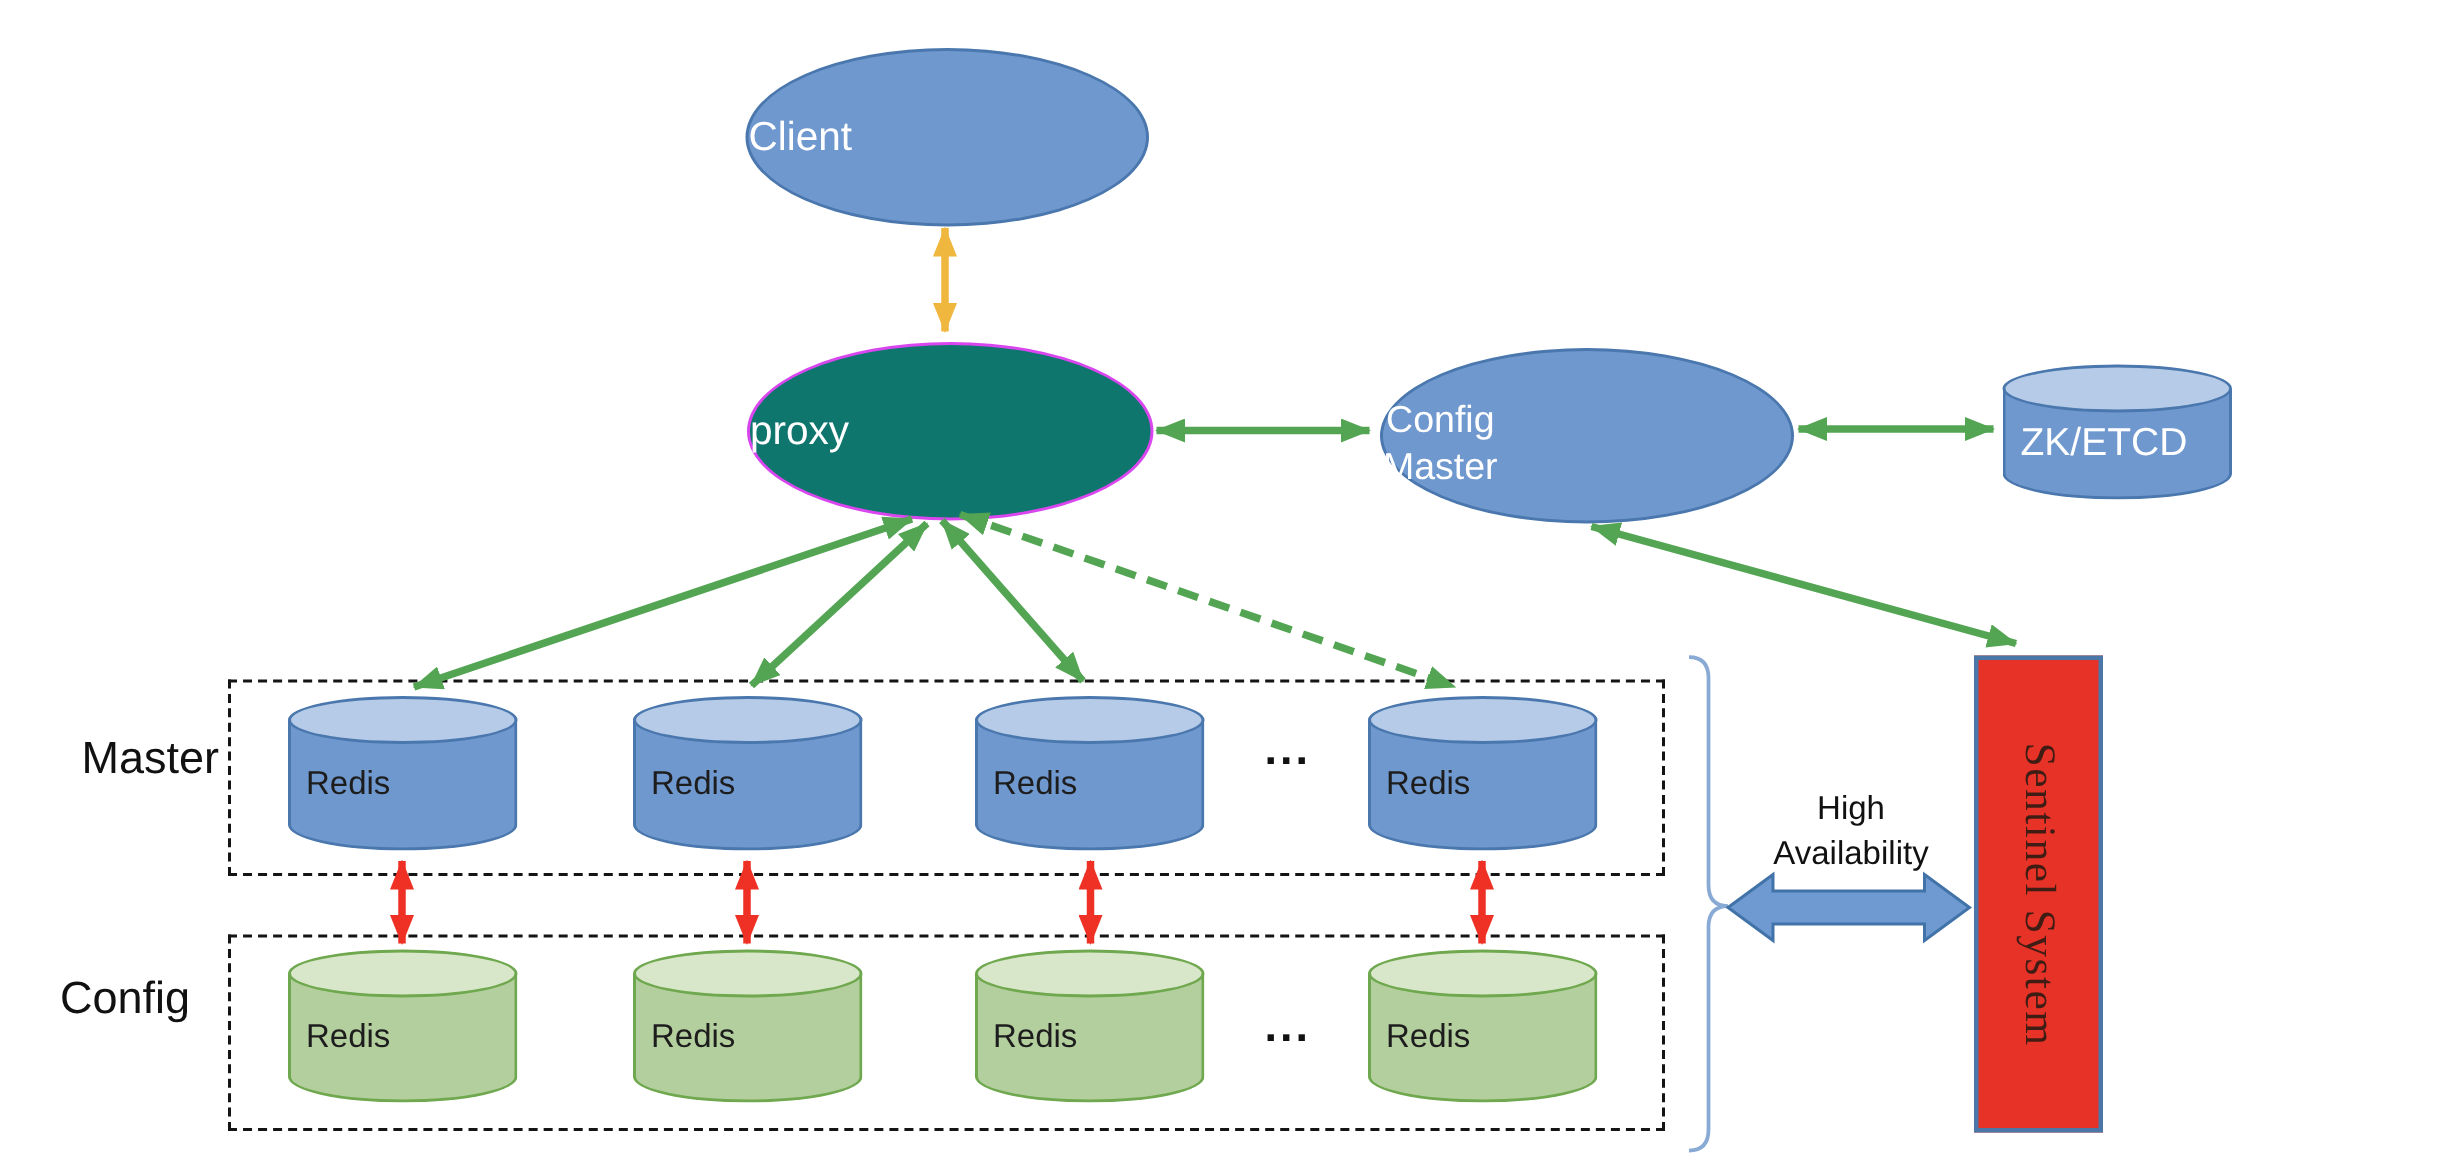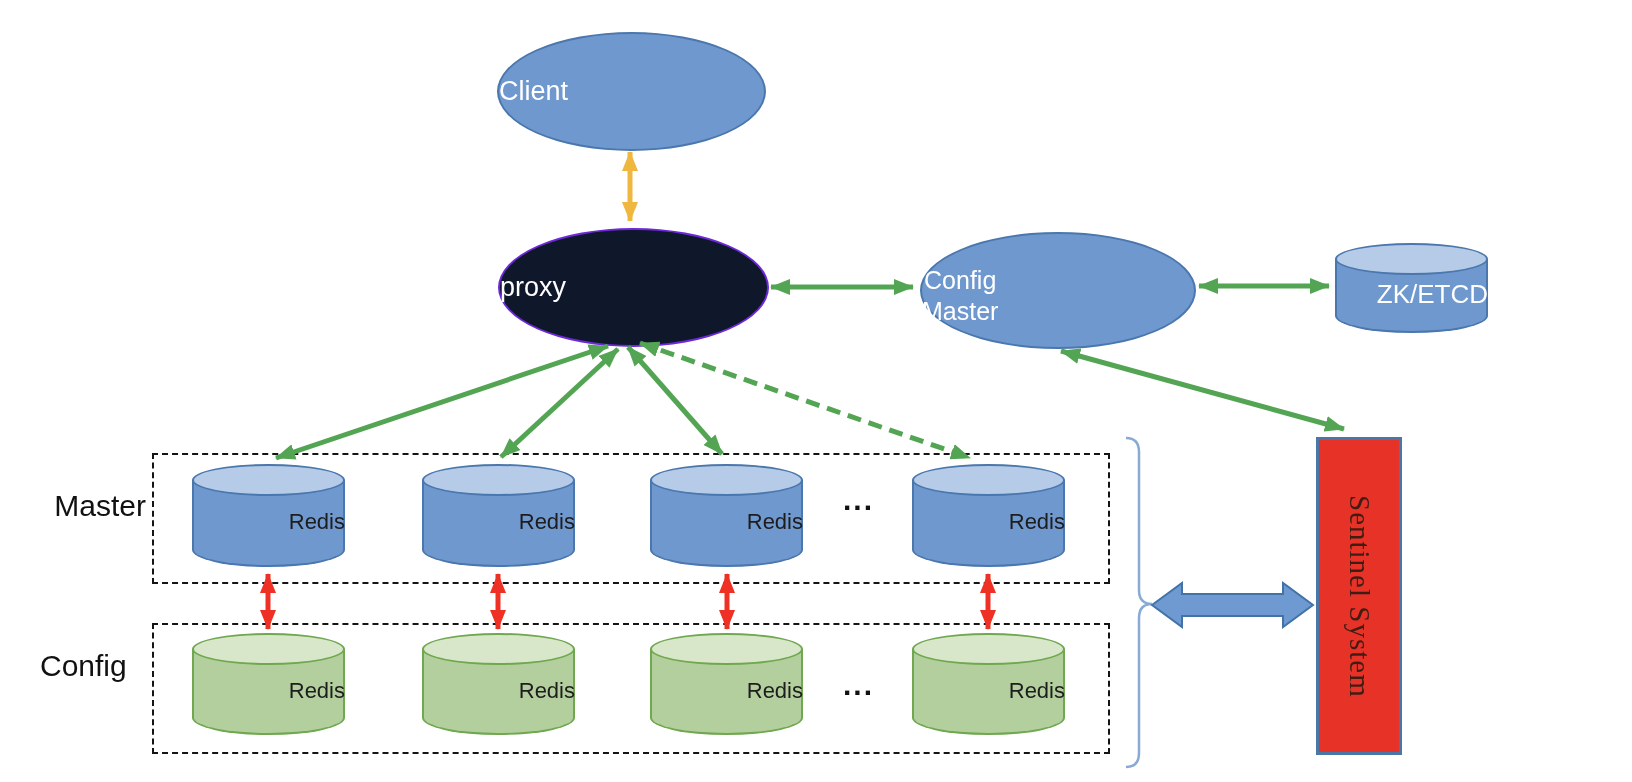--- a/index.html
+++ b/index.html
@@ -6,33 +6,33 @@
   #stage{
     position:relative;width:1632px;height:782px;background:#fff;overflow:hidden;
     font-family:"Liberation Sans", sans-serif;
   }
   
   .ellipse{
     position:absolute;border-radius:50%;display:flex;align-items:center;justify-content:flex-start;
     color:#fff;text-align:center;line-height:1.25;
   }
   .ellipse.blue{background:#6F98CF;border:2px solid #4A77AD;}
-  .ellipse.orange{background:#0f172a;border:2px solid #6d28d9;}
+  .ellipse.orange{background:#0f766e;border:2px solid #d946ef;}
   .ellipse .lbl{font-size:27px;}
   .ellipse .lbl2{font-size:25px;margin-top:11px;}
   
   .cyl{position:absolute;}
   .cyl-top{position:absolute;left:0;right:0;top:0;height:32px;border-radius:50%;box-sizing:border-box;}
   .cyl-body{position:absolute;left:0;right:0;top:16px;bottom:0;box-sizing:border-box;
             border-radius:0 0 80px 80px / 0 0 18px 18px;}
   .cyl.bluec .cyl-top{background:#B6CBE7;border:2px solid #4A77AD;}
   .cyl.bluec .cyl-body{background:#6F98CF;border:2px solid #4A77AD;border-top:none;}
   .cyl.greenc .cyl-top{background:#D8E7C9;border:2px solid #6FA84E;}
   .cyl.greenc .cyl-body{background:#B3CF9E;border:2px solid #6FA84E;border-top:none;}
-  .cyl-label{position:absolute;left:0;right:0;top:44%;text-align:right;font-size:22px;color:#1d1d1d;}
+  .cyl-label{position:absolute;left:12px;right:0;top:44%;text-align:left;font-size:22px;color:#1d1d1d;}
   .cyl-label.white{color:#fff;font-size:26px;top:40%;}
   
   .dashed-box{position:absolute;border:2px dashed #141414;box-sizing:border-box;background:transparent;}
   
   .row-label{position:absolute;font-size:30px;color:#111;text-align:right;}
   .ellipsis{position:absolute;font-size:30px;color:#111;letter-spacing:2px;font-weight:bold;}
   .ha-label{position:absolute;font-size:22px;color:#111;text-align:center;line-height:1.35;}
   
   .sentinel{
     position:absolute;background:#E73227;border:3px solid #4A77A8;box-sizing:border-box;
@@ -113,20 +113,24 @@
     <div class="cyl-top"></div>
     <div class="cyl-label">Redis</div>
   </div>
   <div class="cyl greenc" style="left:912px;top:633px;width:153px;height:102px;">
     <div class="cyl-body"></div>
     <div class="cyl-top"></div>
     <div class="cyl-label">Redis</div>
   </div>
   <div class="ellipsis" style="left:843px;top:668px;">...</div>
 
+  <div class="ha-label" style="left:1158px;top:524px;width:152px;">
+    <span>High</span><br>
+    <span>Availability</span>
+  </div>
 
   <div class="sentinel" style="left:1316px;top:437px;width:86px;height:318px;">
     <div class="sentinel-label">Sentinel System</div>
   </div>
 
   <svg class="overlay" width="1632" height="782" viewBox="0 0 1632 782">
     <defs>
       <marker id="mg" viewBox="0 0 4 3.2" refX="3.8" refY="1.6" markerWidth="4" markerHeight="3.2" orient="auto-start-reverse">
           <path d="M0,0 L4,1.6 L0,3.2 Z" fill="#53A553"></path>
         </marker>

